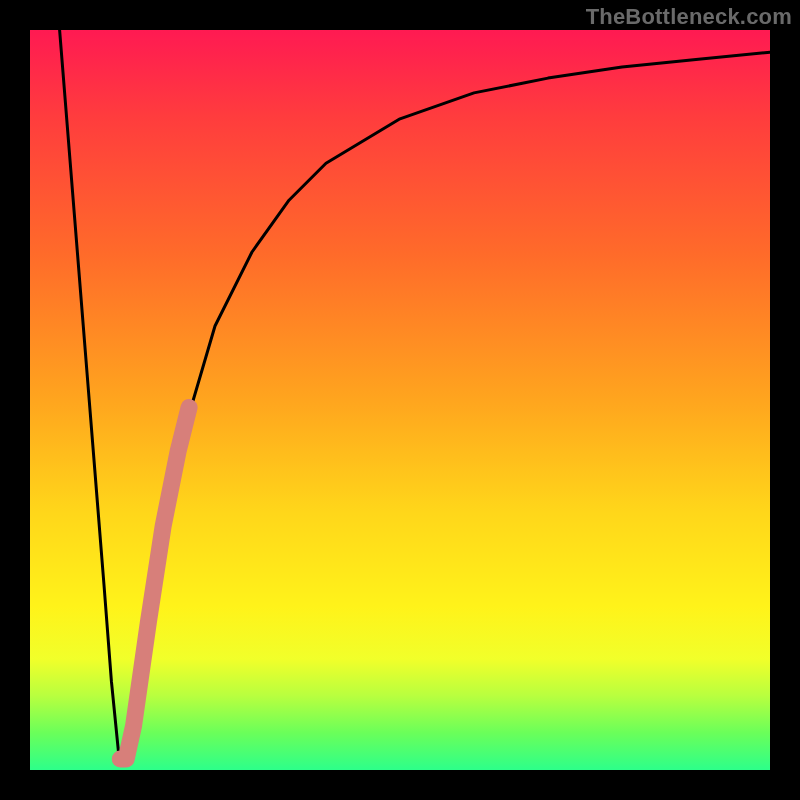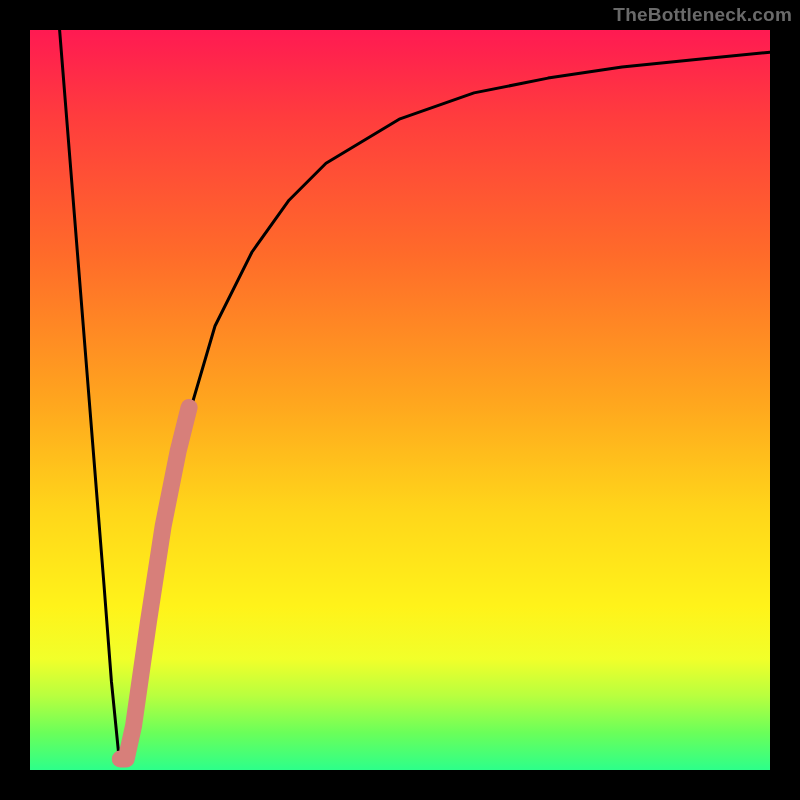--- a/index.html
+++ b/index.html
@@ -35,21 +35,21 @@
       #b8ff3f 90%,
       #6aff5a 95%,
       #2dff8a 100%
     );
   }
   .watermark {
     position: absolute;
     top: 4px;
     right: 8px;
     color: #6a6a6a;
-    font-size: 19px;
+    font-size: 22px;
     font-weight: 600;
     letter-spacing: 0.2px;
     user-select: none;
   }
   svg.curve {
     position: absolute;
     left: 0;
     top: 0;
     width: 740px;
     height: 740px;

